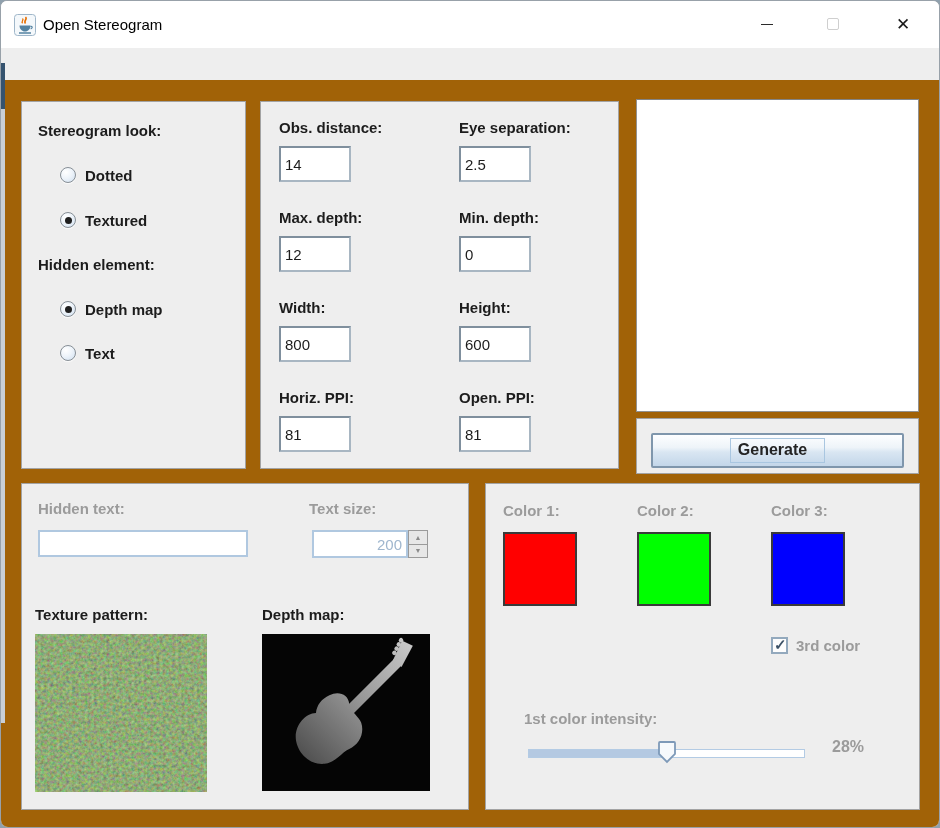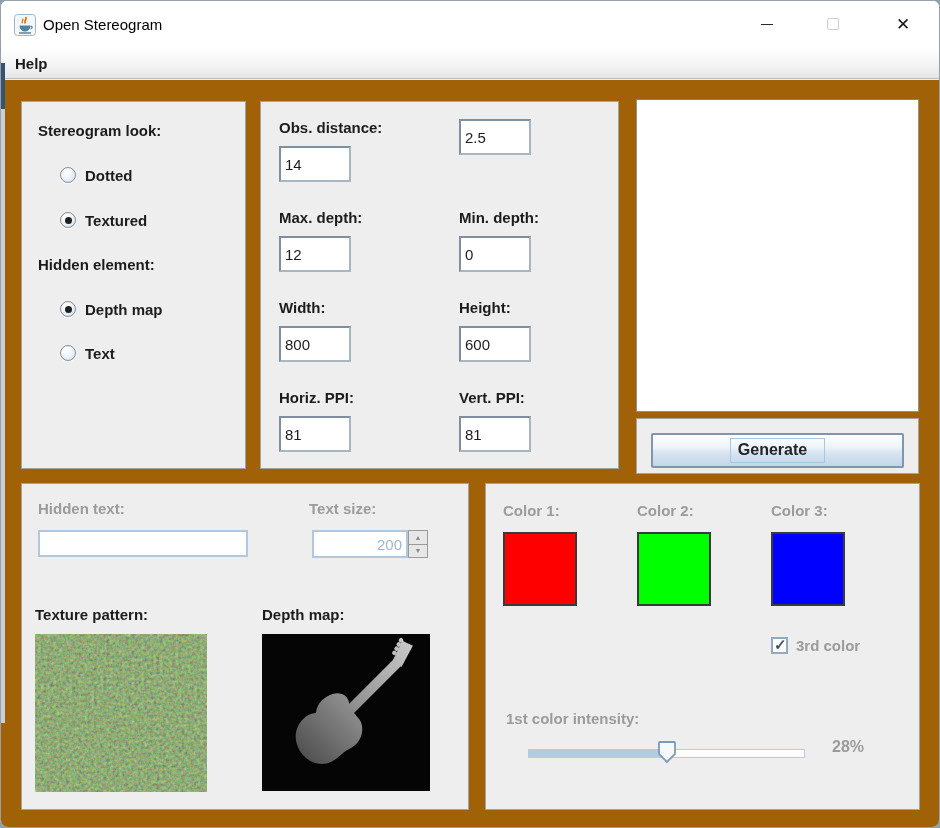--- a/index.html
+++ b/index.html
@@ -130,21 +130,21 @@
   .checkbox {
     width:17px; height:17px; background:#fdfdfd; border:2px solid #93a9bd;
     position:relative; flex:0 0 auto;
   }
   .checkbox .check-glyph {
     display:none; position:absolute; left:1px; top:-3px;
     font-size:15px; font-weight:bold; color:#3c5166;
   }
   .checkbox.checked .check-glyph { display:block; }
   .chk-row .lbl-dis { margin-left:8px; }
-  .int-lbl { left:20px; top:226px; }
+  .int-lbl { left:38px; top:226px; }
   .slider { left:42px; top:260px; width:277px; height:20px; }
   .slider-track {
     position:absolute; left:0; top:5px; width:277px; height:9px;
     background:#ffffff; border:1px solid #b3cbe4;
   }
   .slider-fill { position:absolute; left:0; top:0; height:100%; background:#b4c9e2; }
   .slider-thumb { position:absolute; top:-3px; width:22px; height:24px; }
   .pct-lbl { left:346px; top:254px; font-size:16px; }
 
   
@@ -172,23 +172,20 @@
       <span class="min-glyph"></span>
     </div>
     <div class="win-btn btn-max">
       <span class="max-glyph"></span>
     </div>
     <div class="win-btn btn-close">
       <span class="close-glyph">✕</span>
     </div>
   </div>
 
-  <div class="menubar">
-    <span class="menu-item">Help</span>
-  </div>
 
   <div class="content">
 
     <div class="panel panel-look">
       <span class="lbl">Stereogram look:</span>
       <div class="radio-row">
         <span class="radio"></span>
         <span class="lbl">Dotted</span>
       </div>
       <div class="radio-row">
@@ -208,20 +205,21 @@
       </div>
     </div>
 
     <div class="panel panel-params">
       <div class="params-grid">
         <div class="field">
           <span class="lbl">Obs. distance:</span>
           <input class="tf" value="14" style="">
         </div>
         <div class="field">
+          <span class="lbl">Eye separation:</span>
           <input class="tf" value="2.5" style="">
         </div>
         <div class="field">
           <span class="lbl">Max. depth:</span>
           <input class="tf" value="12" style="">
         </div>
         <div class="field">
           <span class="lbl">Min. depth:</span>
           <input class="tf" value="0" style="">
         </div>
@@ -231,21 +229,21 @@
         </div>
         <div class="field">
           <span class="lbl">Height:</span>
           <input class="tf" value="600" style="">
         </div>
         <div class="field">
           <span class="lbl">Horiz. PPI:</span>
           <input class="tf" value="81" style="">
         </div>
         <div class="field">
-          <span class="lbl">Vert. PPI:</span>
+          <span class="lbl">Open. PPI:</span>
           <input class="tf" value="81" style="">
         </div>
       </div>
     </div>
 
     <div class="preview-box"></div>
     <div class="panel gen-panel">
       <div class="gen-btn">
         <span class="gen-inner">Generate</span>
       </div>

